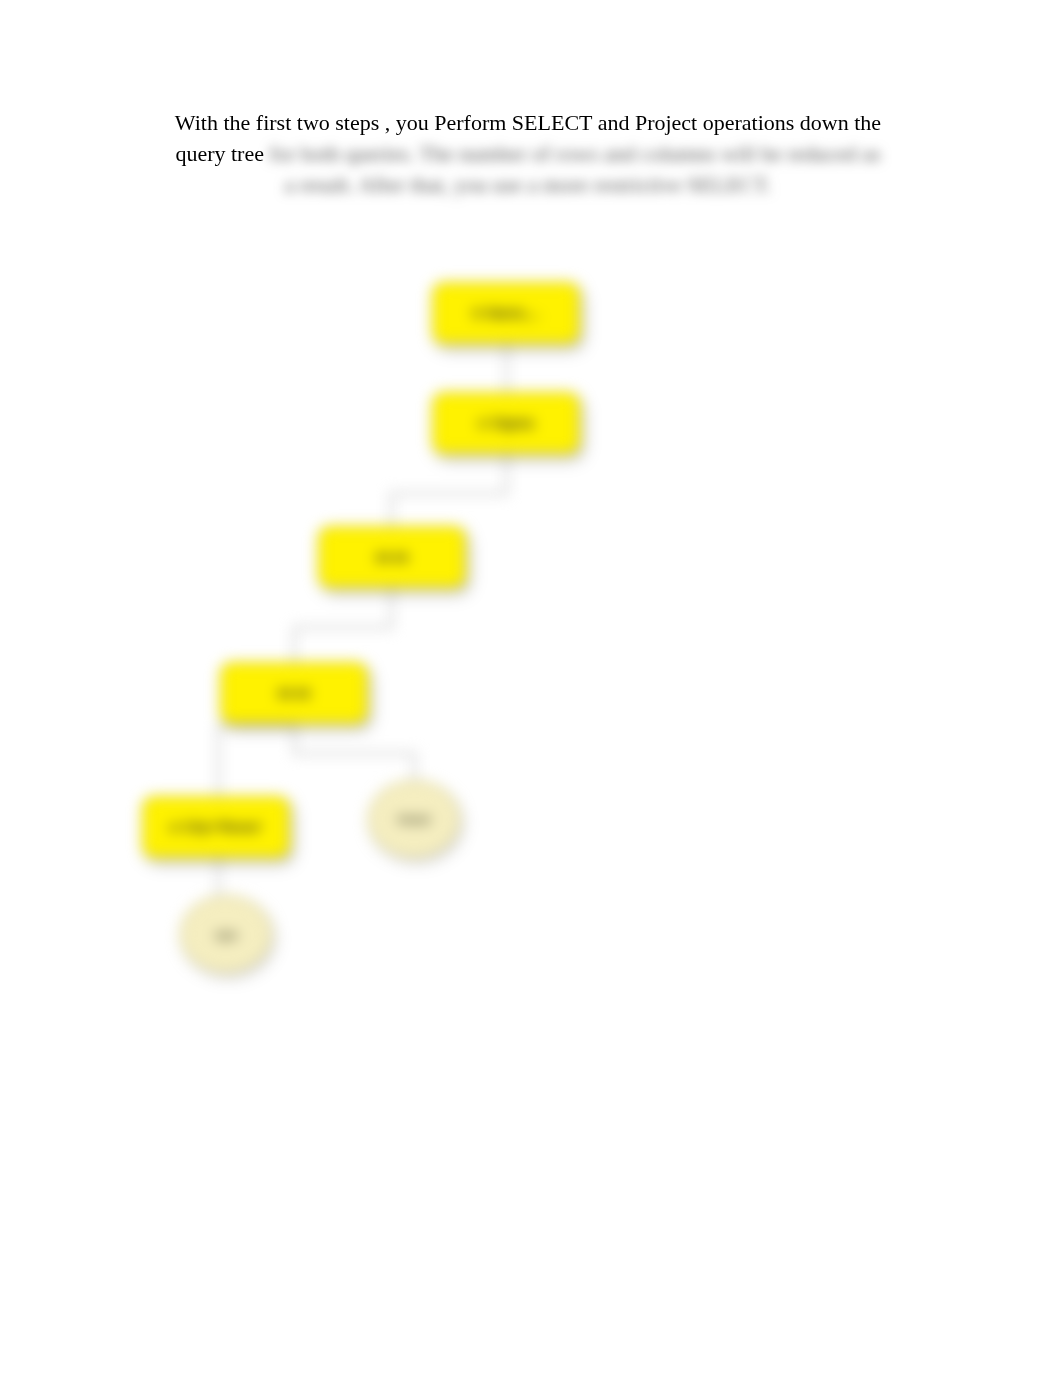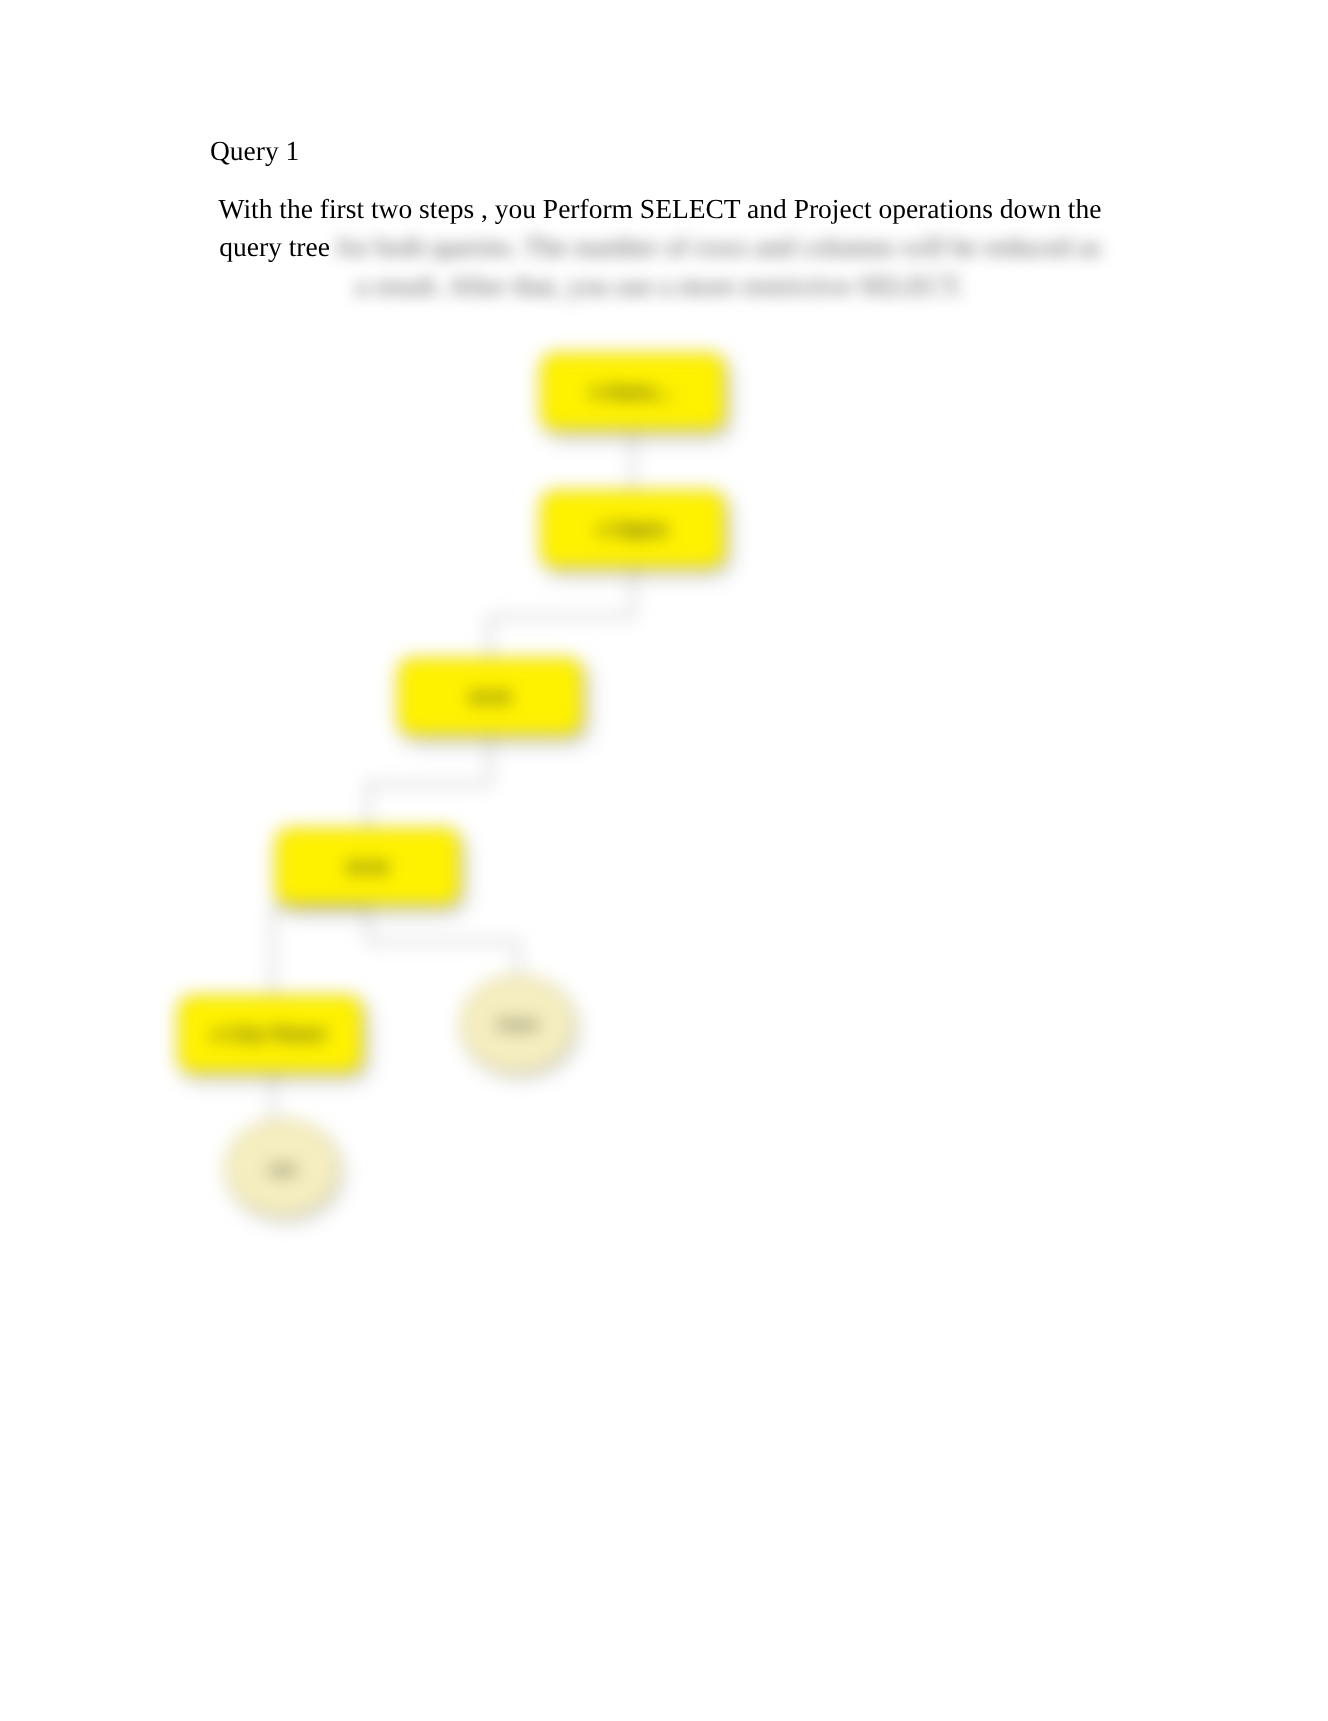--- a/index.html
+++ b/index.html
@@ -84,21 +84,20 @@
       width: 3px;
     }
     .edge-h {
       height: 3px;
     }
   </style>
 </head>
 <body>
 
 <div class="content">
-  <h2 class="title">Query 1</h2>
   <p class="paragraph">
     <span>With the first two steps , you Perform SELECT and Project operations down the query tree</span>
     <span class="blurred-text">for both queries. The number of rows and columns will be reduced as a result. After that, you use a more restrictive SELECT.</span>
   </p>
 </div>
 
 <div class="diagram">
 
   <div class="edge edge-v" style="left:385px; top:74px; height:48px;"></div>
 

